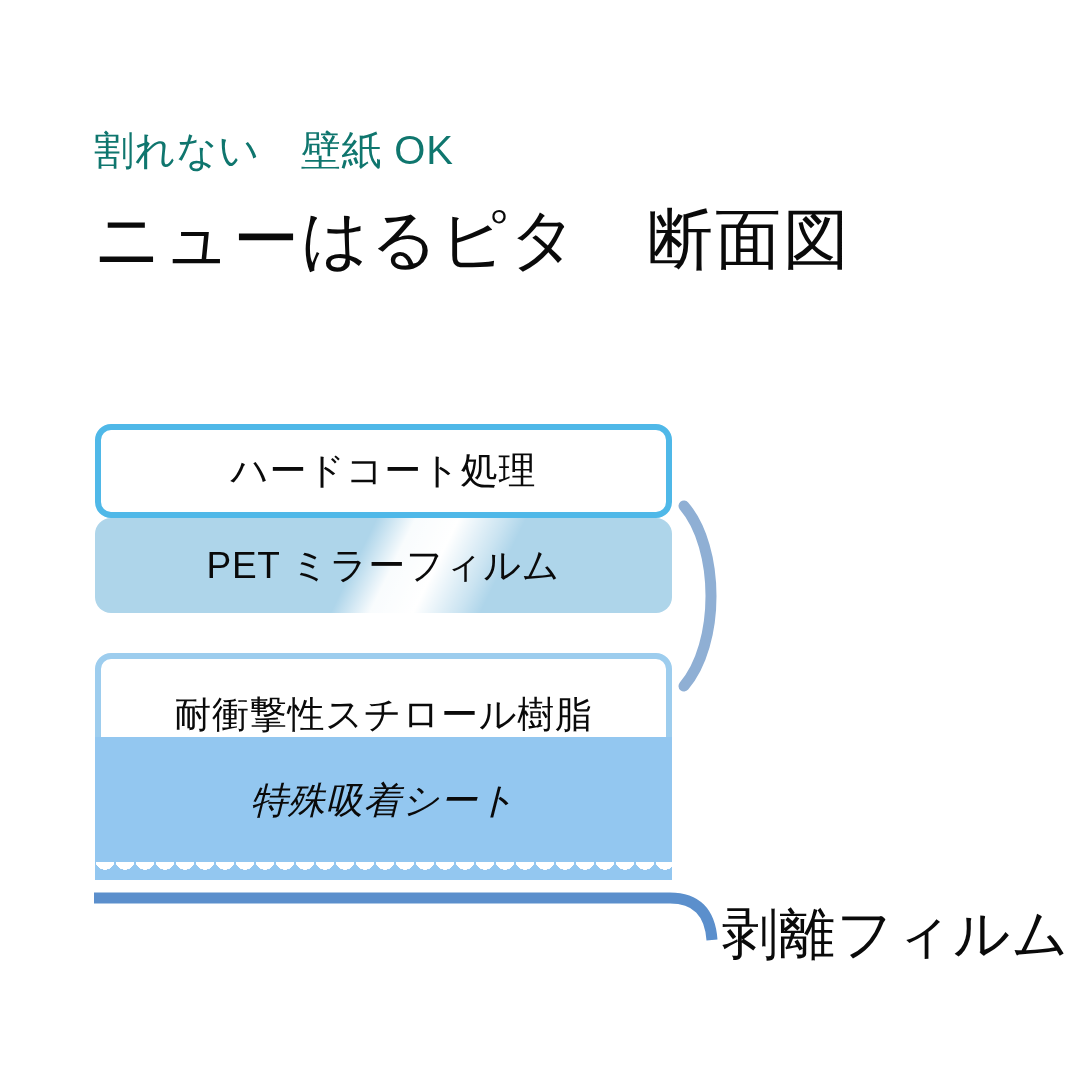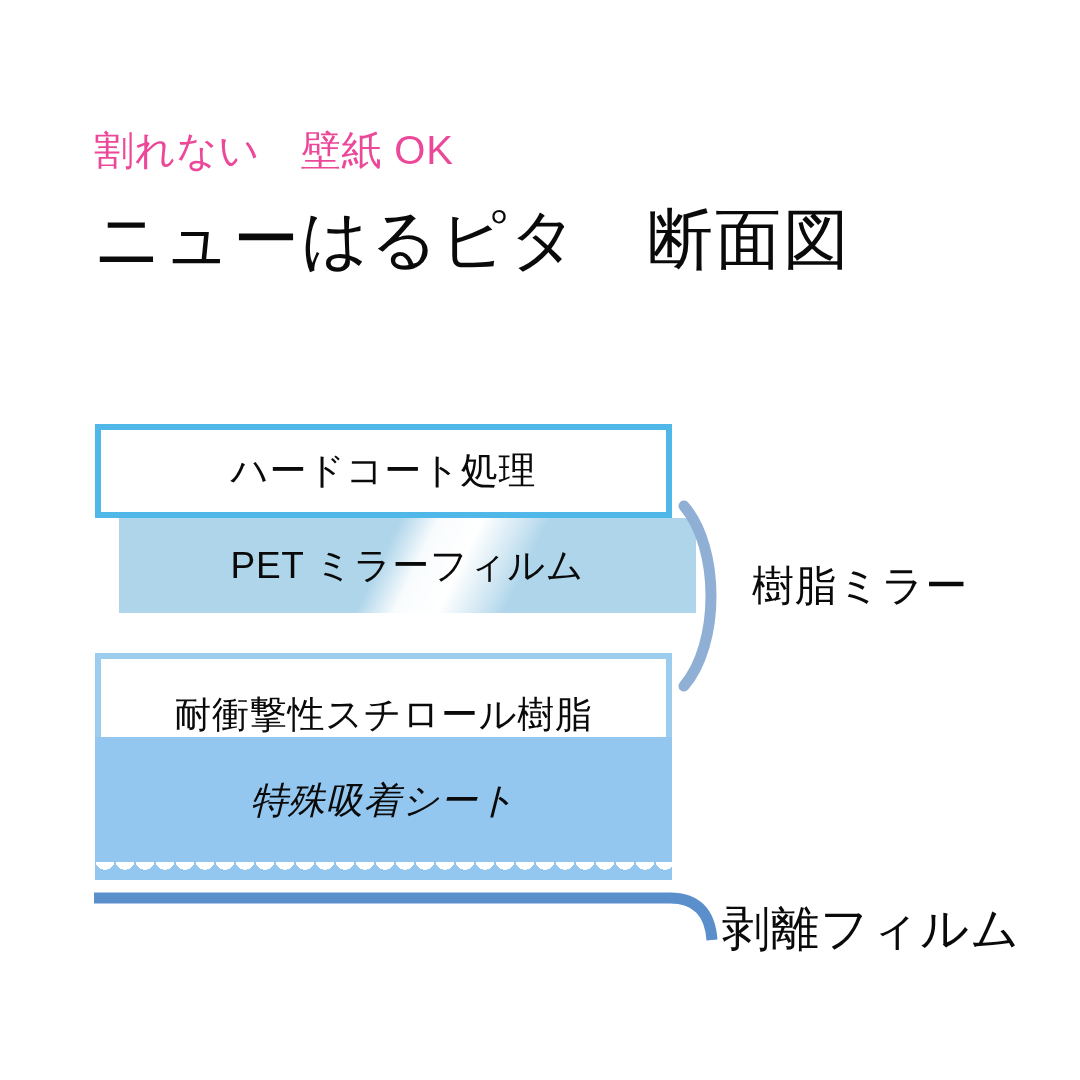--- a/index.html
+++ b/index.html
@@ -25,21 +25,21 @@
   }
 
   
   .subtitle {
     position: absolute;
     left: 94px;
     top: 126px;
     font-size: 40px;
     line-height: 1.2;
     letter-spacing: 0.02em;
-    color: #ec4899;
+    color: #0f766e;
     white-space: pre;
   }
   .title {
     position: absolute;
     left: 94px;
     top: 198px;
     font-size: 66px;
     line-height: 1.25;
     letter-spacing: 0.03em;
     color: #0a0a0a;
@@ -60,37 +60,37 @@
     left: 0;
     width: 100%;
     box-sizing: border-box;
     display: flex;
     align-items: center;
     justify-content: center;
     font-size: 37px;
     letter-spacing: 0.02em;
     color: #0a0a0a;
     white-space: pre;
+    border-radius: 16px;
   }
 
   
   #layer-hardcoat {
     top: 0;
     height: 94px;
     background: #ffffff;
     border: 6px solid #4fb8e8;
   }
 
   
   #layer-pet {
     top: 94px;
     height: 95px;
     background: #aed5ea;
     overflow: hidden;
-    margin-left: 24px;
   }
   #layer-pet .gloss {
     position: absolute;
     top: -40px;
     left: 255px;
     width: 150px;
     height: 190px;
     transform: skewX(-26deg);
     background: linear-gradient(to right,
                 rgba(255,255,255,0.0) 0%,
@@ -164,21 +164,21 @@
     position: absolute;
     left: 90px;
     top: 888px;
     width: 630px;
     height: 64px;
   }
   #label-release-film {
     position: absolute;
     left: 722px;
     top: 897px;
-    font-size: 48px;
+    font-size: 56px;
     letter-spacing: 0.02em;
     color: #0a0a0a;
     white-space: pre;
   }
 </style>
 </head>
 <body>
 
 <div id="page">
 
@@ -205,21 +205,20 @@
       <span class="adhesive-fill"></span>
       <span class="layer-text">特殊吸着シート</span>
     </div>
 
   </div>
 
   <svg id="brace-resin-mirror" viewBox="0 0 64 192">
     <path d="M 8 6 C 44 48, 44 144, 8 186" fill="none" stroke="#8fafd4" stroke-width="11" stroke-linecap="round"></path>
   </svg>
 
-  <div id="label-resin-mirror">樹脂ミラー</div>
 
   <svg id="release-film-line" viewBox="0 0 630 64">
     <path d="M 4 10 L 580 10 C 606 10, 620 24, 622 52" fill="none" stroke="#5b8fcc" stroke-width="11" stroke-linecap="butt"></path>
   </svg>
 
   <div id="label-release-film">剥離フィルム</div>
 
 </div>
 
 </body></html>

